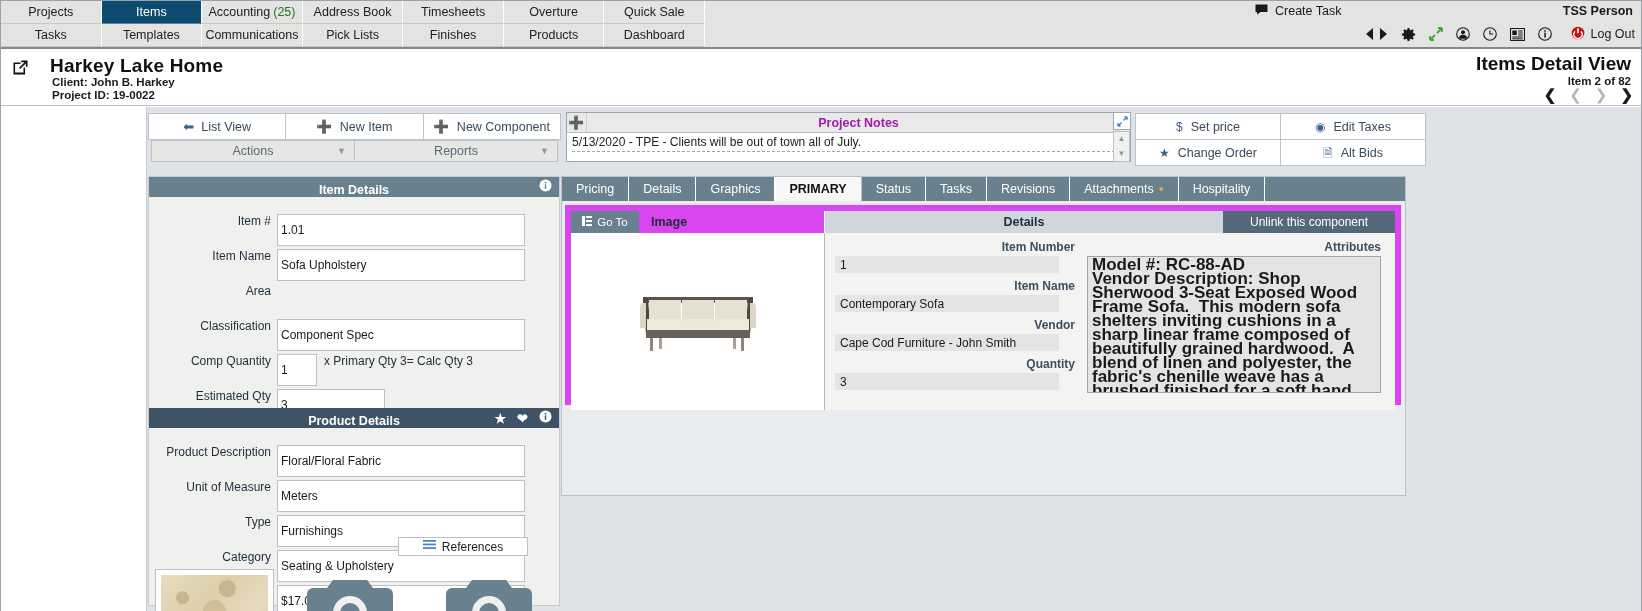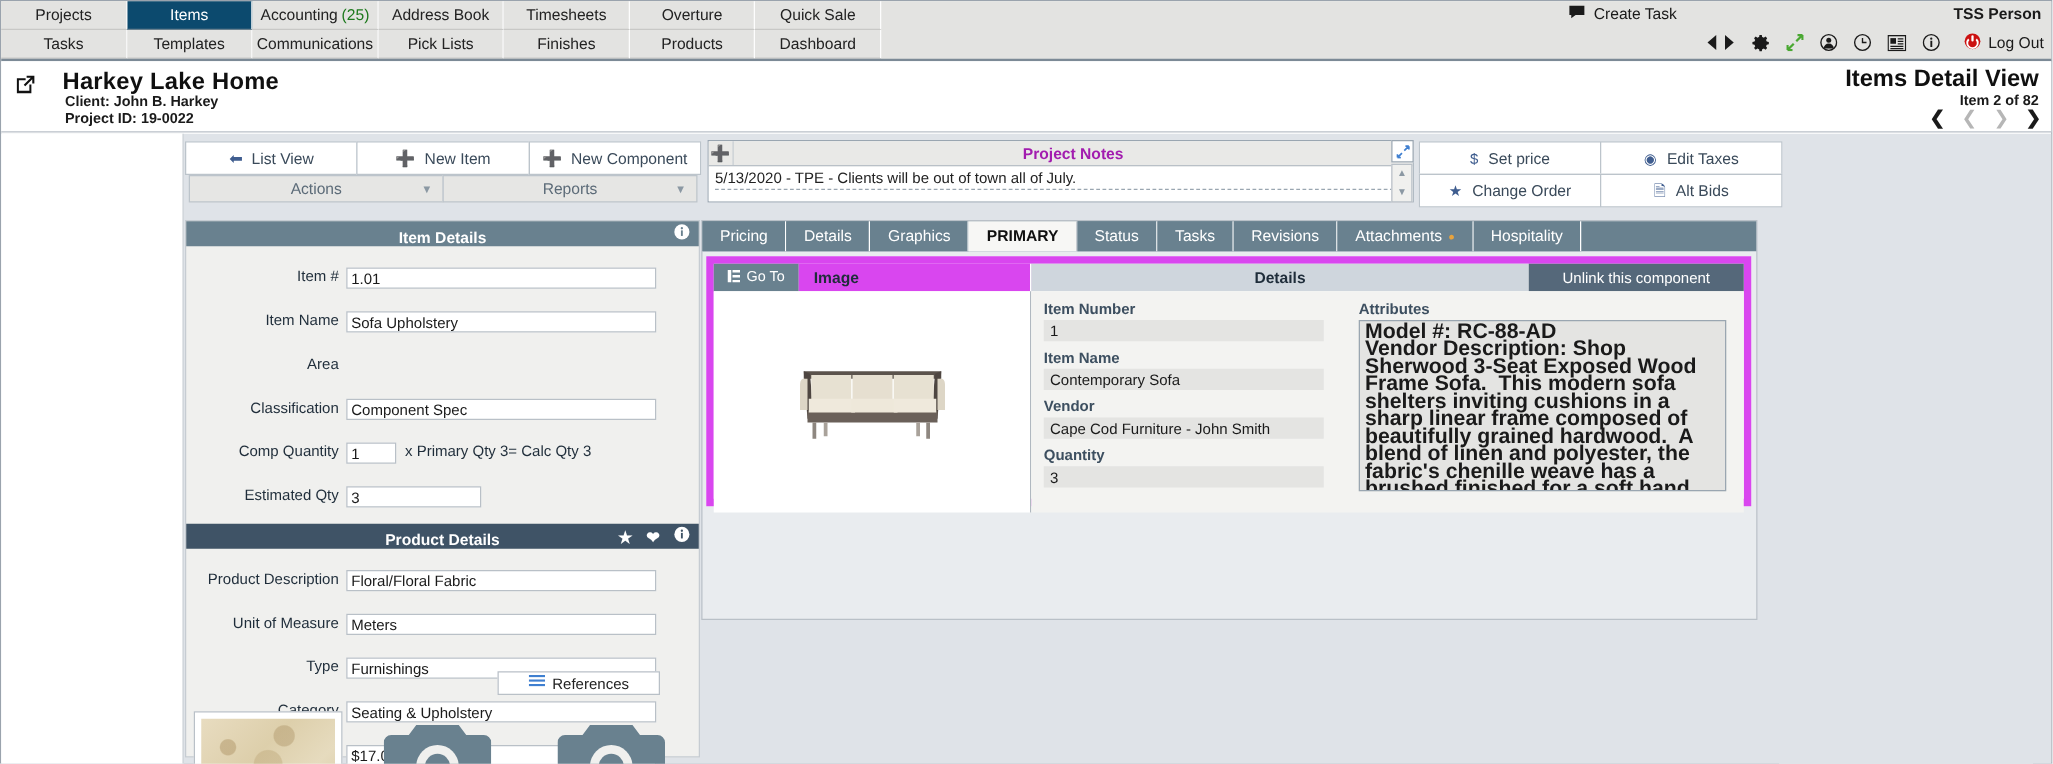--- a/index.html
+++ b/index.html
@@ -211,21 +211,21 @@
     display: flex; align-items: center; gap: 11px;
   }
   .frow {
     display: flex; align-items: flex-start; height: 18px; margin-top: 17px;
   }
   .flabel {
     width: 128px; text-align: right; padding-right: 6px;
     font-size: 12px; color: #1f2d3a;
   }
   .finput {
-    height: 17px; background: #ffffff; border: 1px solid #b9c0c7;
+    height: 32px; background: #ffffff; border: 1px solid #b9c0c7;
     font-size: 12px; color: #1a1a1a; padding: 0 3px;
     display: flex; align-items: center;
   }
   .finput.w248 { width: 248px; }
   .finput.w108 { width: 108px; }
   .finput.w50 { width: 40px; }
   .fstatic { font-size: 12px; color: #1f2d3a; margin-left: 7px; white-space: nowrap; }
 
   .pid-btns { display: flex; height: 19px; margin-left: 0; }
   .pid-btn {
@@ -303,21 +303,21 @@
   }
   .card-body { display: flex; height: 177px; }
   .img-pane {
     width: 254px; background: #ffffff; border-right: 1px solid #b0b8c0;
     display: flex; align-items: center; justify-content: center;
   }
   .det-pane { flex: 1; background: #f3f3f1; display: flex; padding: 7px 0 0 0; }
   .det-col1 { width: 250px; padding-left: 10px; }
   .det-col2 { flex: 1; padding-left: 12px; padding-right: 14px; }
   .dlabel {
-    font-size: 12px; font-weight: bold; color: #3d4f60; margin-bottom: 2px;
+    font-size: 12px; font-weight: bold; color: #3d4f60; margin-bottom: 2px; text-align: right;
   }
   .dvalue {
     height: 17px; background: #e4e4e2; border: none;
     font-size: 12px; color: #1a1a1a; padding: 0 5px;
     display: flex; align-items: center; margin-bottom: 6px;
     width: 224px;
   }
   .attr-box {
     background: #e4e4e2; border: 1px solid #9aa6b1;
     height: 137px; overflow: hidden;
@@ -584,21 +584,21 @@
       <div class="frow">
         <div class="flabel">Comp Quantity</div>
         <div class="finput w50">1</div>
         <div class="fstatic">x Primary Qty 3= Calc Qty 3</div>
       </div>
       <div class="frow">
         <div class="flabel">Estimated Qty</div>
         <div class="finput w108">3</div>
       </div>
 
-      <div class="panel-hdr dark" style="margin-top:12px">
+      <div class="panel-hdr dark" style="margin-top:1px">
         <span>Product Details</span>
         <span class="hdr-icons">
           <span style="color:#fff;font-size:13px;line-height:1">★</span>
           <span style="color:#fff;font-size:13px;line-height:1">❤</span>
           <span>
             <svg width="13" height="13" viewBox="0 0 14 14">
                 <circle cx="7" cy="7" r="6.5" fill="#ffffff"></circle>
                 <circle cx="7" cy="3.9" r="1" fill="#3f5366"></circle>
                 <rect x="6.2" y="5.7" width="1.6" height="4.8" fill="#3f5366"></rect>
               </svg>

